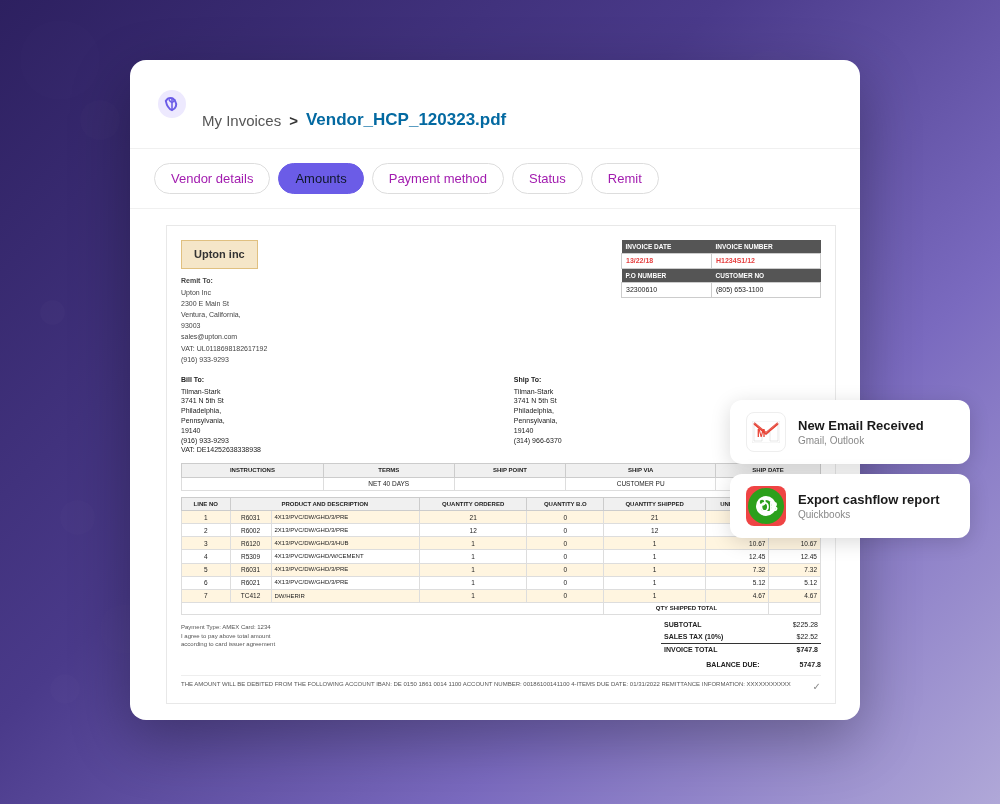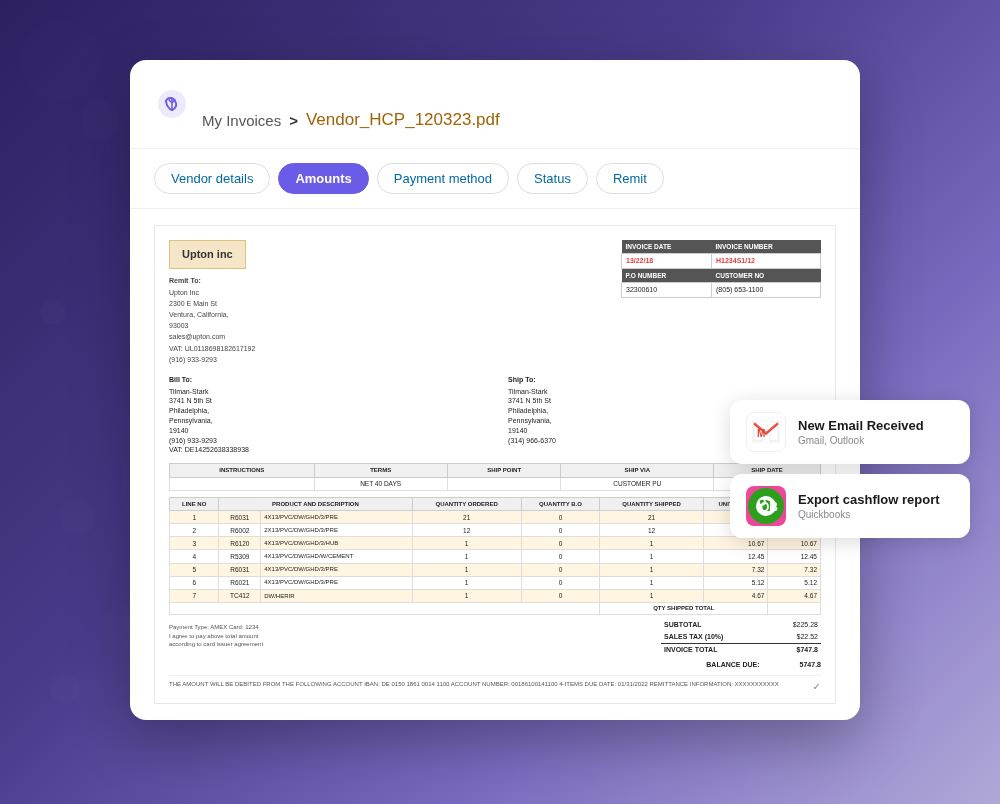--- a/index.html
+++ b/index.html
@@ -60,63 +60,64 @@
       margin-top: 32px;
     }
     .breadcrumb-link {
       color: #555;
     }
     .breadcrumb-sep {
       color: #333;
       font-weight: 600;
     }
     .breadcrumb-current {
-      color: #a16207;
-      font-weight: 400;
+      color: #0369a1;
+      font-weight: 700;
       font-size: 17px;
       text-align: right;
     }
 
     
     .tabs {
       display: flex;
       gap: 8px;
       padding: 14px 24px;
       border-bottom: 1px solid #f0f0f0;
     }
     .tab {
       padding: 7px 16px;
       border-radius: 20px;
       font-size: 13px;
       cursor: pointer;
       border: 1.5px solid #ddd;
       background: #fff;
-      color: #0369a1;
+      color: #a21caf;
     }
     .tab.active {
       background: #6b5ce7;
-      color: #ffffff;
+      color: #0f172a;
       border-color: #6b5ce7;
-      font-weight: 700;
+      font-weight: 400;
     }
 
     
     .invoice-area {
       padding: 16px 24px;
       max-height: 620px;
       overflow: hidden;
     }
 
     .invoice-doc {
       background: #fff;
       border: 1px solid #e8e8e8;
       font-size: 7.5px;
       color: #222;
       padding: 14px;
       line-height: 1.4;
+      margin-left: 12px;
     }
 
     
     .inv-top {
       display: flex;
       justify-content: space-between;
       margin-bottom: 10px;
     }
     .inv-left {
       display: flex;
@@ -263,21 +264,21 @@
       height: 40px;
       border-radius: 8px;
       display: flex;
       align-items: center;
       justify-content: center;
       font-size: 20px;
       flex-shrink: 0;
     }
     .notif-icon.gmail { background: #fff; }
     .notif-icon.data { background: #ede9fe; }
-    .notif-icon.qb { background: #ec4899; }
+    .notif-icon.qb { background: #ef4444; }
 
     .notif-text { flex: 1; }
     .notif-title {
       font-size: 13px;
       font-weight: 600;
       color: #1a1a1a;
       margin-bottom: 2px;
     }
     .notif-sub {
       font-size: 10px;

